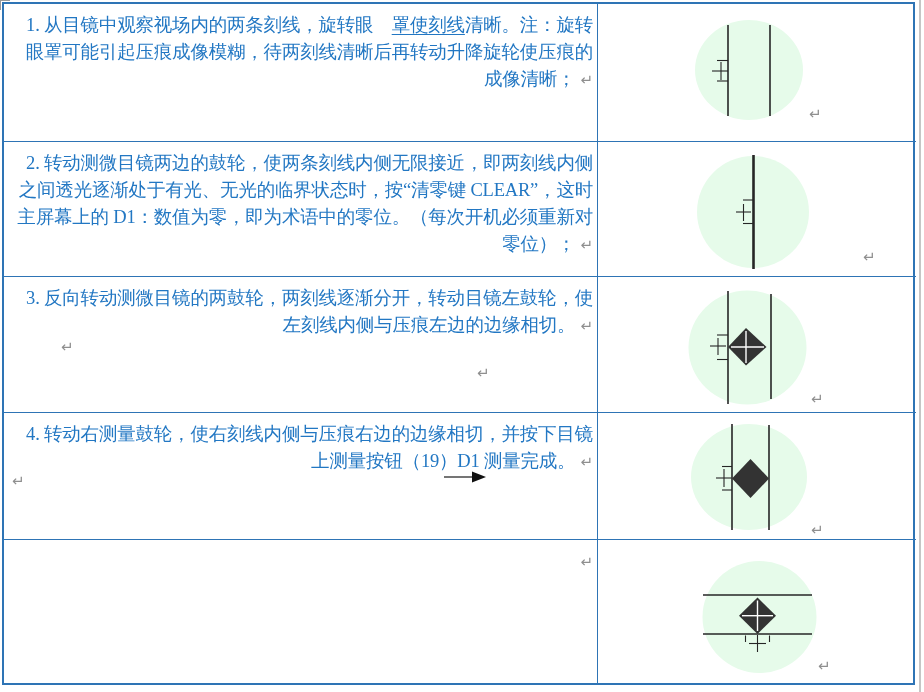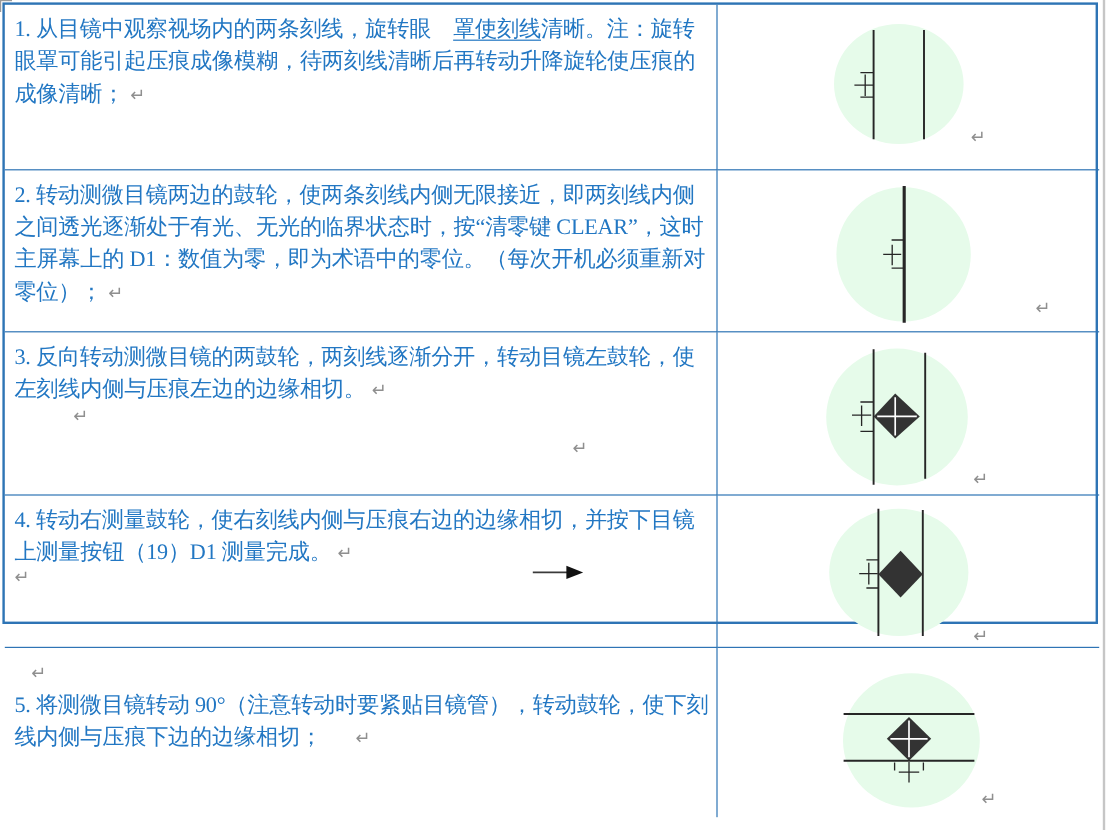--- a/index.html
+++ b/index.html
@@ -13,25 +13,26 @@
   }
   *{margin:0;padding:0;box-sizing:border-box;}
   html,body{width:924px;height:692px;background:#ffffff;overflow:hidden;}
   body{position:relative;font-family:"Liberation Serif","DejaVu Serif",serif;}
 
   .handle-h{position:absolute;left:0;top:0;width:10px;height:1px;background:#9a9a9a;}
   .handle-v{position:absolute;left:0;top:0;width:1px;height:10px;background:#9a9a9a;}
   .page-edge{position:absolute;left:919px;top:0;width:2px;height:692px;background:var(--edge-gray);}
 
   .doc-table{
-    position:absolute;left:2px;top:2px;width:913px;height:518px;
+    position:absolute;left:2px;top:2px;width:913px;height:683px;
     border:2px solid var(--border-blue);
     display:grid;
     grid-template-columns:594px 1fr;
     grid-template-rows:138px 135px 136px 127px auto;
+    text-align:right;
   }
   .cell{position:relative;}
   .cell.text-cell{
     border-right:1px solid var(--border-blue);
     padding:8px 4px 0 8px;
     color:var(--text-blue);
     font-size:18.5px;
     line-height:27px;
     letter-spacing:-0.2px;
   }
@@ -138,21 +139,20 @@
       <line class="d-thin" x1="124" y1="53.5" x2="134" y2="53.5"></line>
       <line class="d-thin" x1="124" y1="77" x2="134" y2="77"></line>
       <line class="d-thin" x1="118" y1="65" x2="133.5" y2="65"></line>
       <line class="d-thin" x1="126" y1="56" x2="126" y2="74"></line>
     </svg>
     <span class="pmark pmark-abs" style="left:213px;top:108px;">↵</span>
   </div>
 
   <div class="cell text-cell">
     <div style="height:27px;"><span class="pmark" style="margin-left:14px;">↵</span></div>
-    <p><span>5. 将测微目镜转动 90°（注意转动时要紧贴目镜管），转动鼓轮，使下刻线内侧与压痕下边的边缘相切；</span><span class="pmark" style="margin-left:28px;">↵</span></p>
   </div>
   <div class="cell">
     <svg class="diagram-svg" width="318" height="141" viewBox="0 0 318 141">
       <ellipse class="d-green" cx="161.5" cy="77" rx="57" ry="56"></ellipse>
       <line class="d-line" x1="105" y1="55" x2="214" y2="55"></line>
       <line class="d-line" x1="105" y1="94" x2="214" y2="94"></line>
       <polygon class="d-diamond" points="141,75.7 159.5,57.5 178,75.7 159.5,94"></polygon>
       <line class="d-cross" x1="144" y1="75.7" x2="175" y2="75.7"></line>
       <line class="d-cross" x1="159.5" y1="60.5" x2="159.5" y2="91"></line>
       <line class="d-thin" x1="147.5" y1="95.5" x2="147.5" y2="102"></line>

